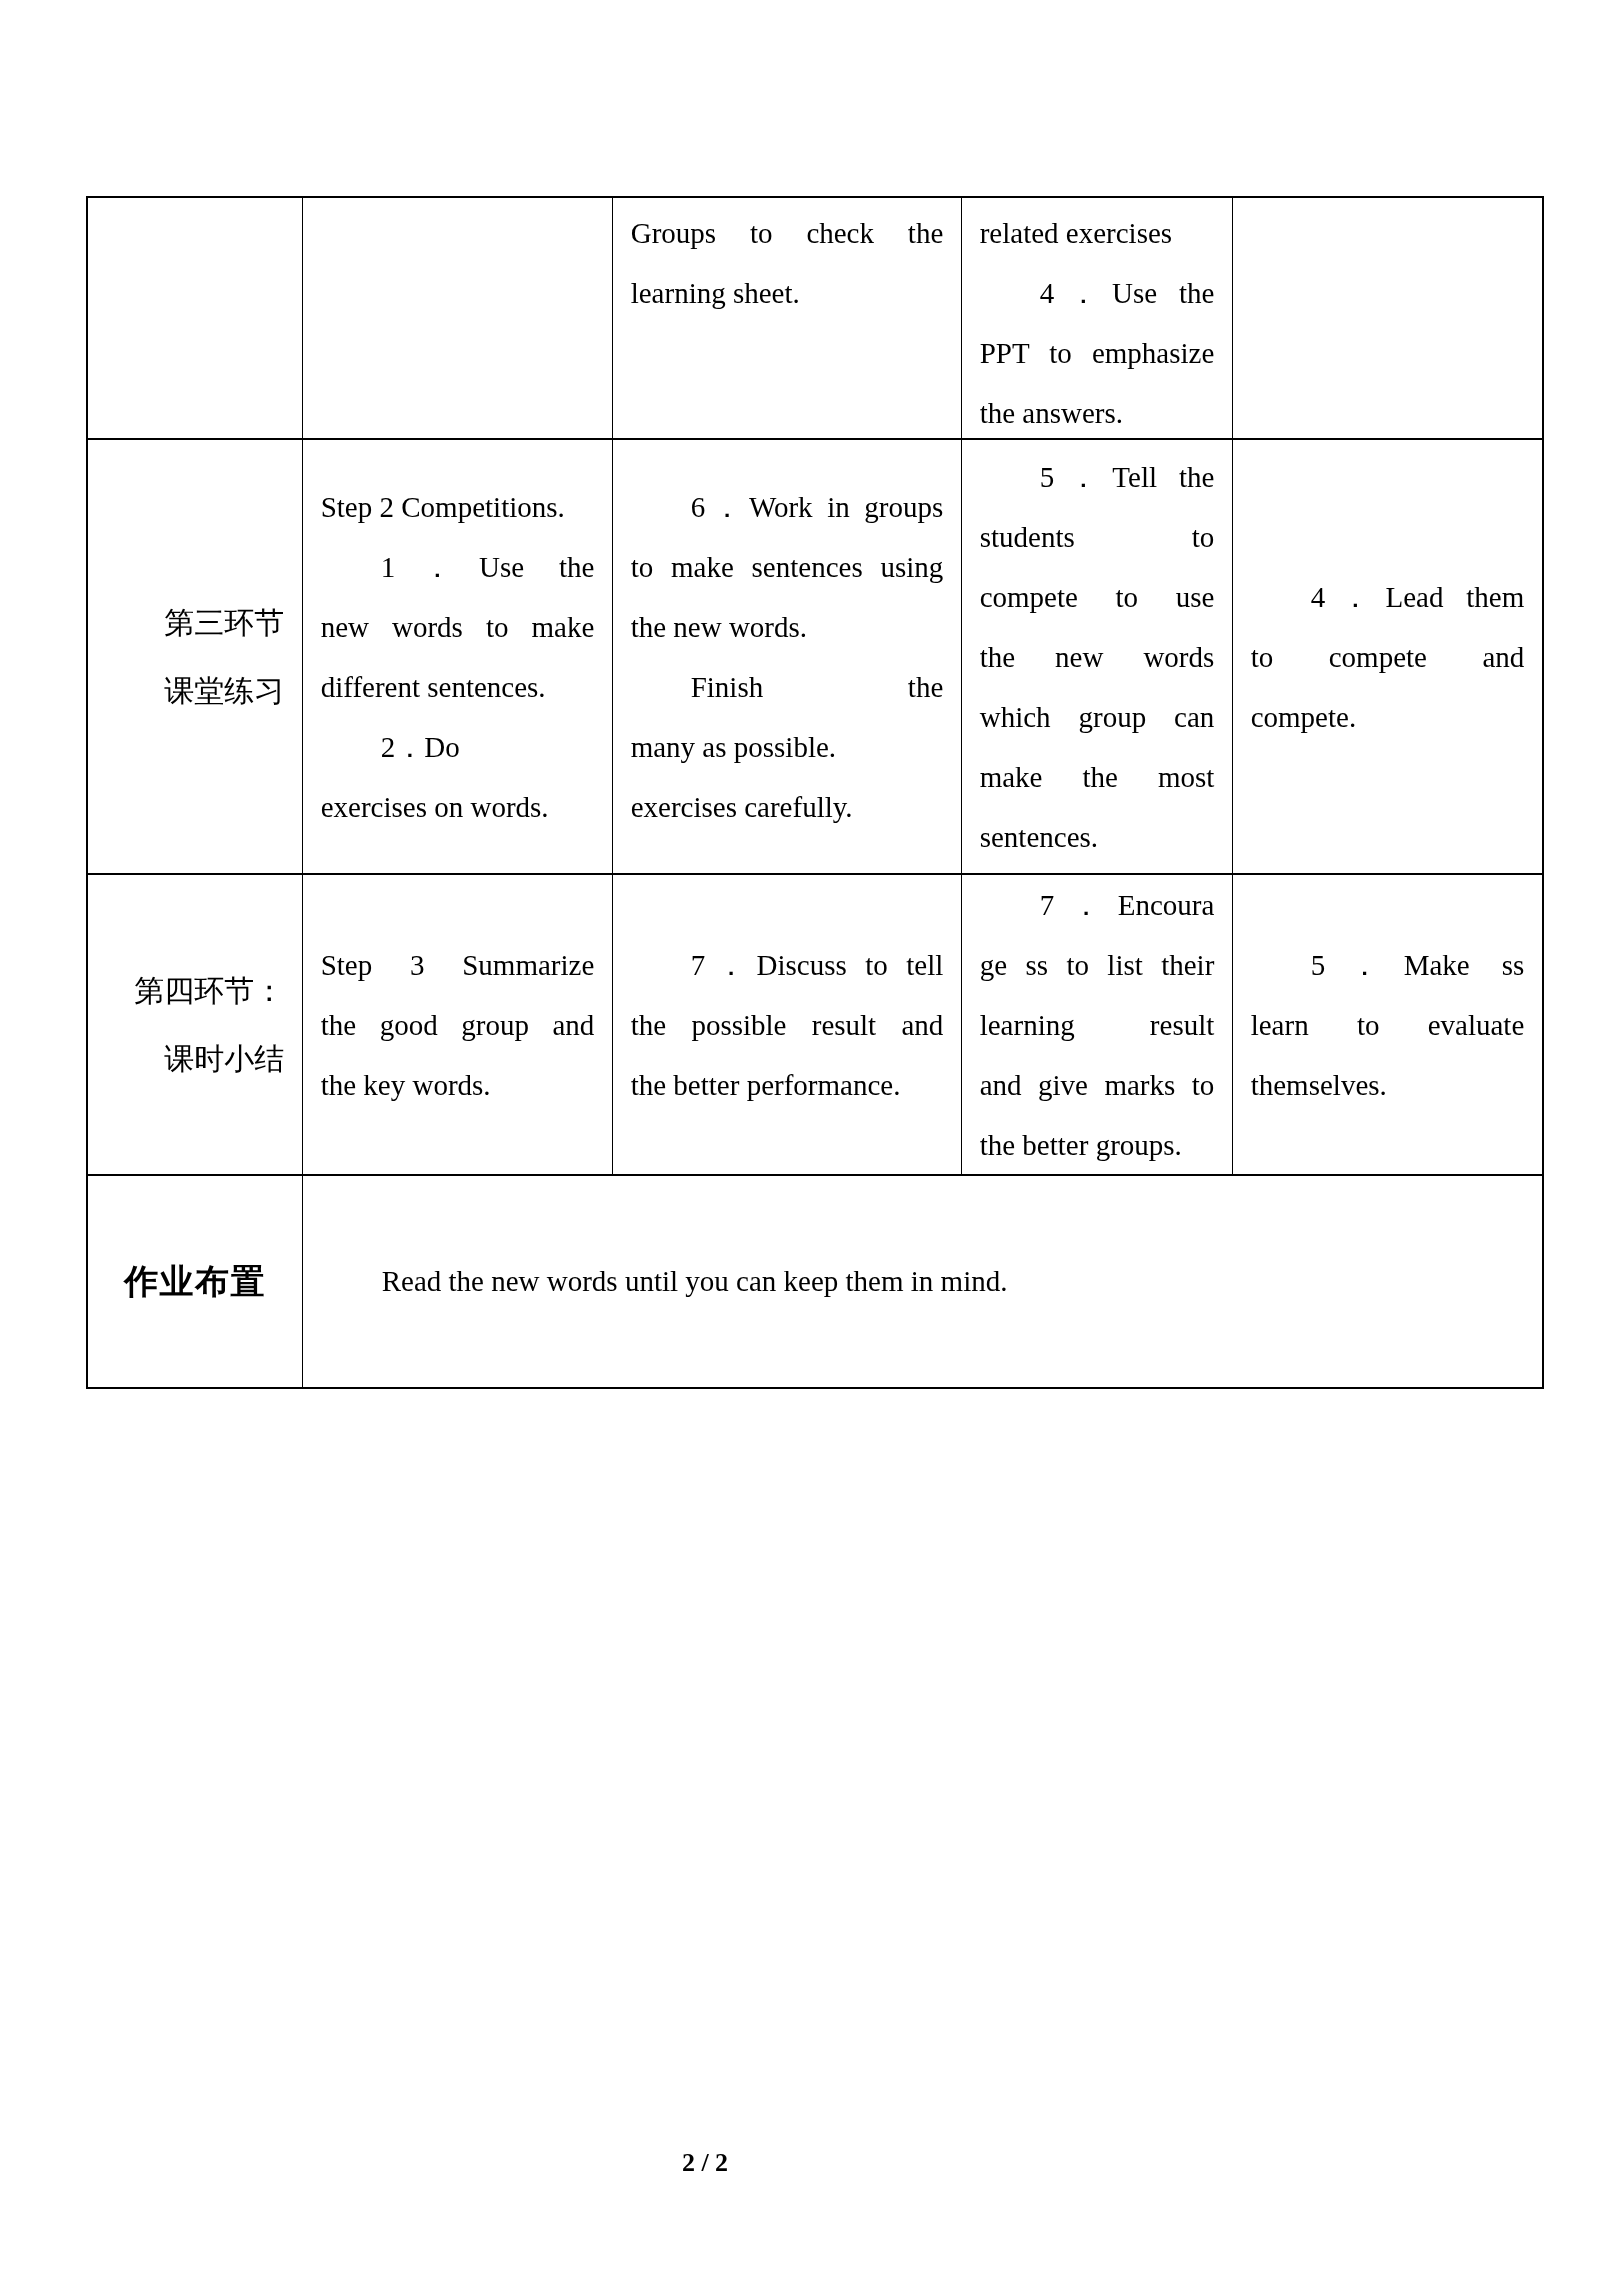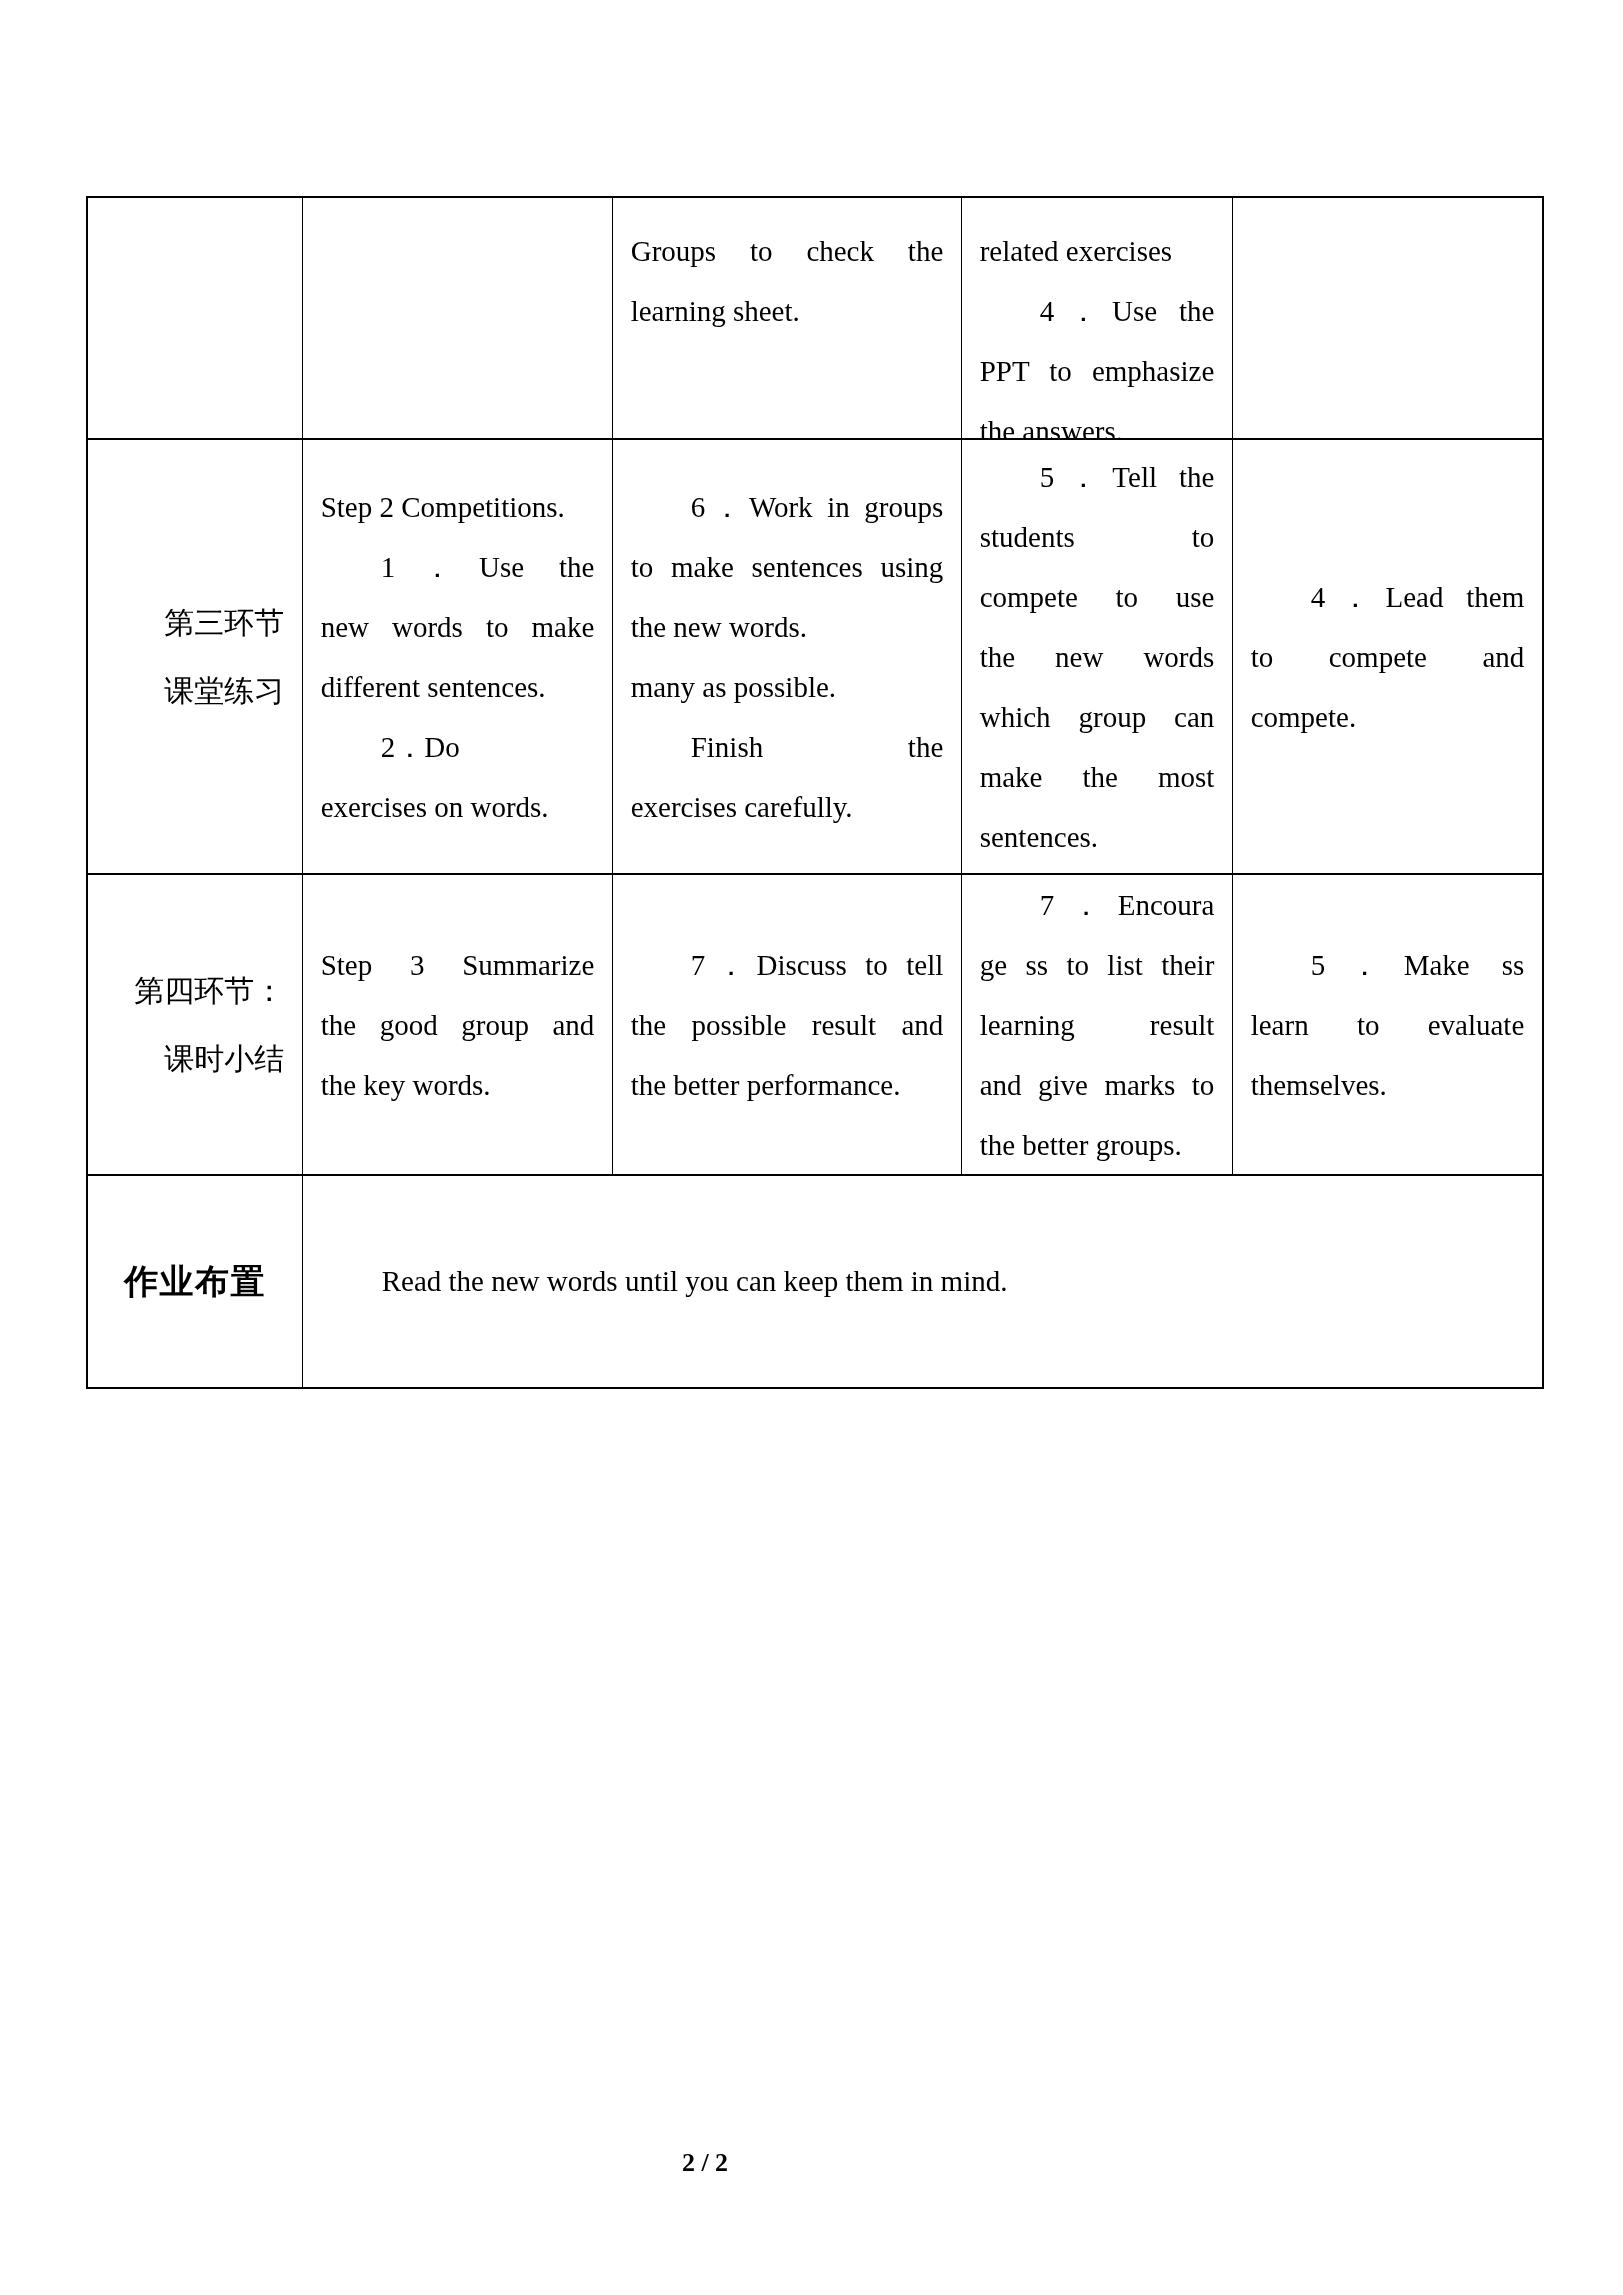--- a/index.html
+++ b/index.html
@@ -19,21 +19,21 @@
   .cell{
     box-sizing:border-box;
     border-right:1.4px solid #000;
     border-bottom:2.7px solid #000;
     padding:0 17.7px;
     overflow:hidden;
     display:flex;flex-direction:column;justify-content:center;
   }
   .cell.last-col{border-right:none;}
   .cell.last-row{border-bottom:none;justify-content:center;}
-  .cell.v-top{justify-content:flex-start;padding-top:23px;}
+  .cell.v-top{justify-content:flex-start;padding-top:5px;}
   .en .line{
     font-size:29px;line-height:60px;
     text-align:justify;text-align-last:justify;
     white-space:nowrap;
   }
   .en .line.end{text-align:left;text-align-last:left;}
   .en .line.ind{text-indent:60px;}
   .cn-label{font-size:30px;line-height:68px;text-align:right;}
   .homework-label{
     font-family:"Liberation Sans","DejaVu Sans",sans-serif;
@@ -75,22 +75,22 @@
     <div class="line ind">1．Use the</div>
     <div class="line">new words to make</div>
     <div class="line end">different sentences.</div>
     <div class="line ind end">2．Do</div>
     <div class="line end">exercises on words.</div>
   </div>
   <div class="cell en">
     <div class="line ind">6．Work in groups</div>
     <div class="line">to make sentences using</div>
     <div class="line end">the new words.</div>
+    <div class="line ind">Finish the</div>
     <div class="line end">many as possible.</div>
-    <div class="line ind">Finish the</div>
     <div class="line end">exercises carefully.</div>
   </div>
   <div class="cell en">
     <div class="line ind">5．Tell the</div>
     <div class="line">students to</div>
     <div class="line">compete to use</div>
     <div class="line">the new words</div>
     <div class="line">which group can</div>
     <div class="line">make the most</div>
     <div class="line end">sentences.</div>

